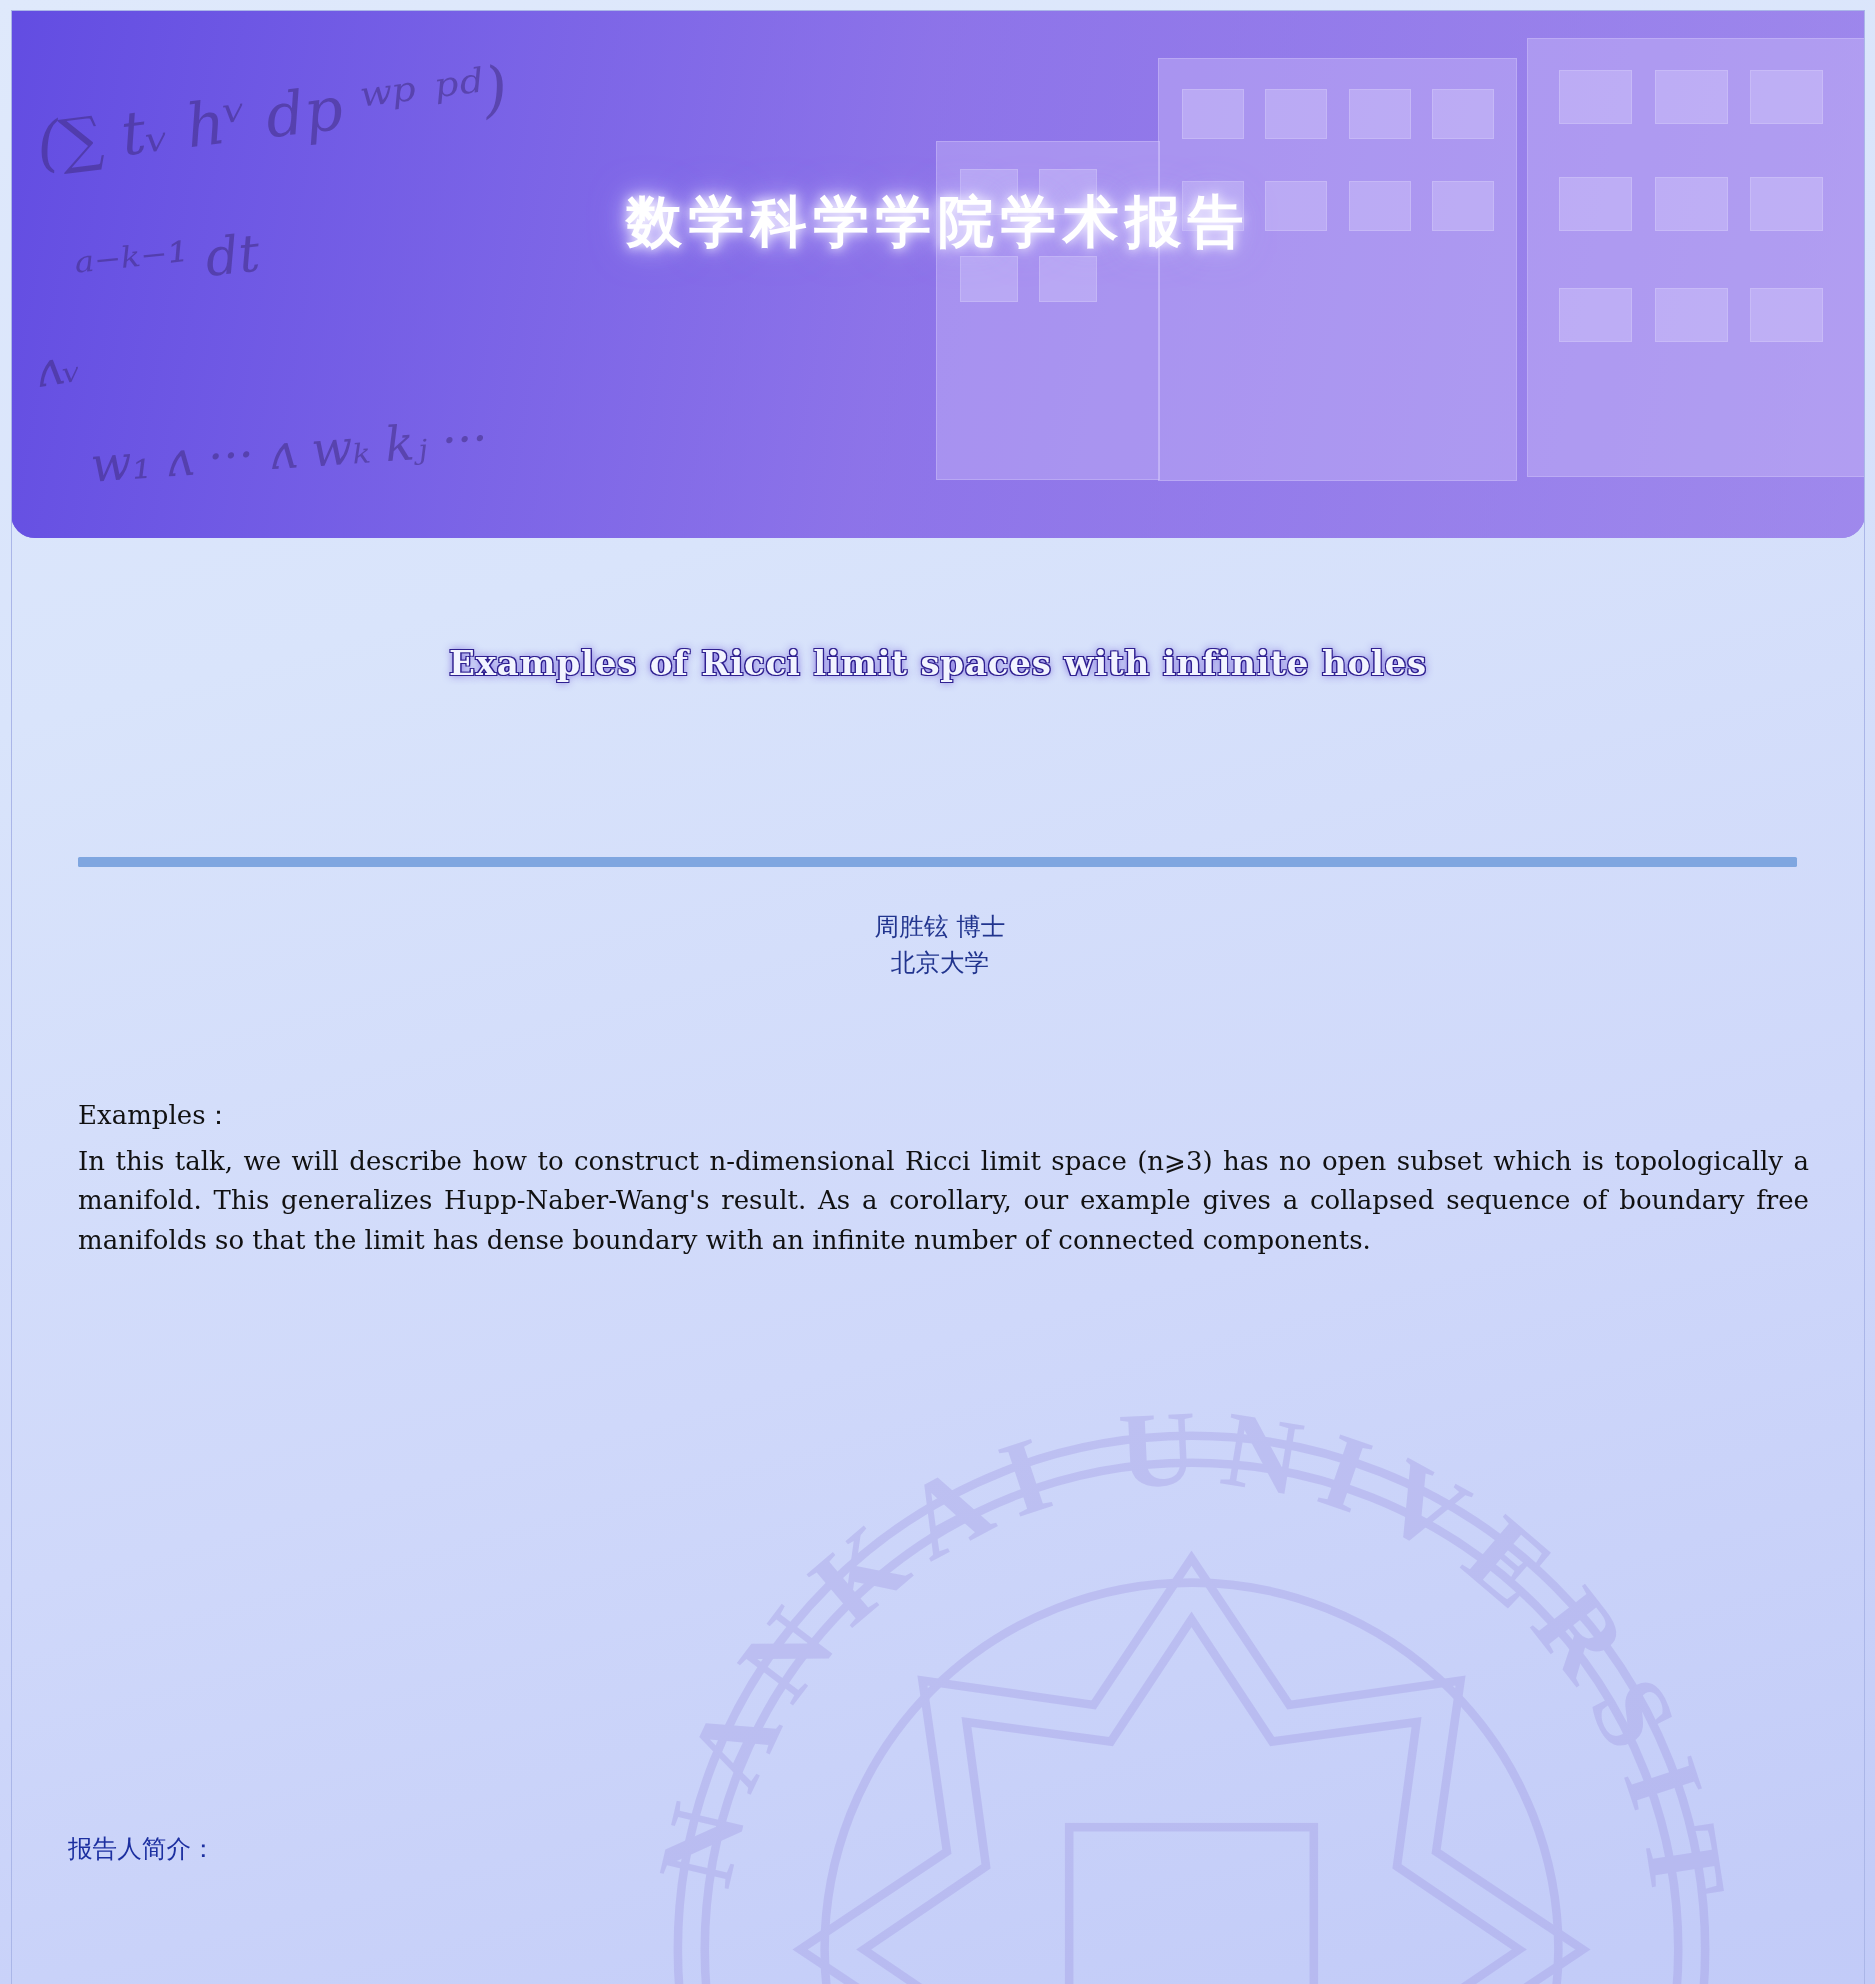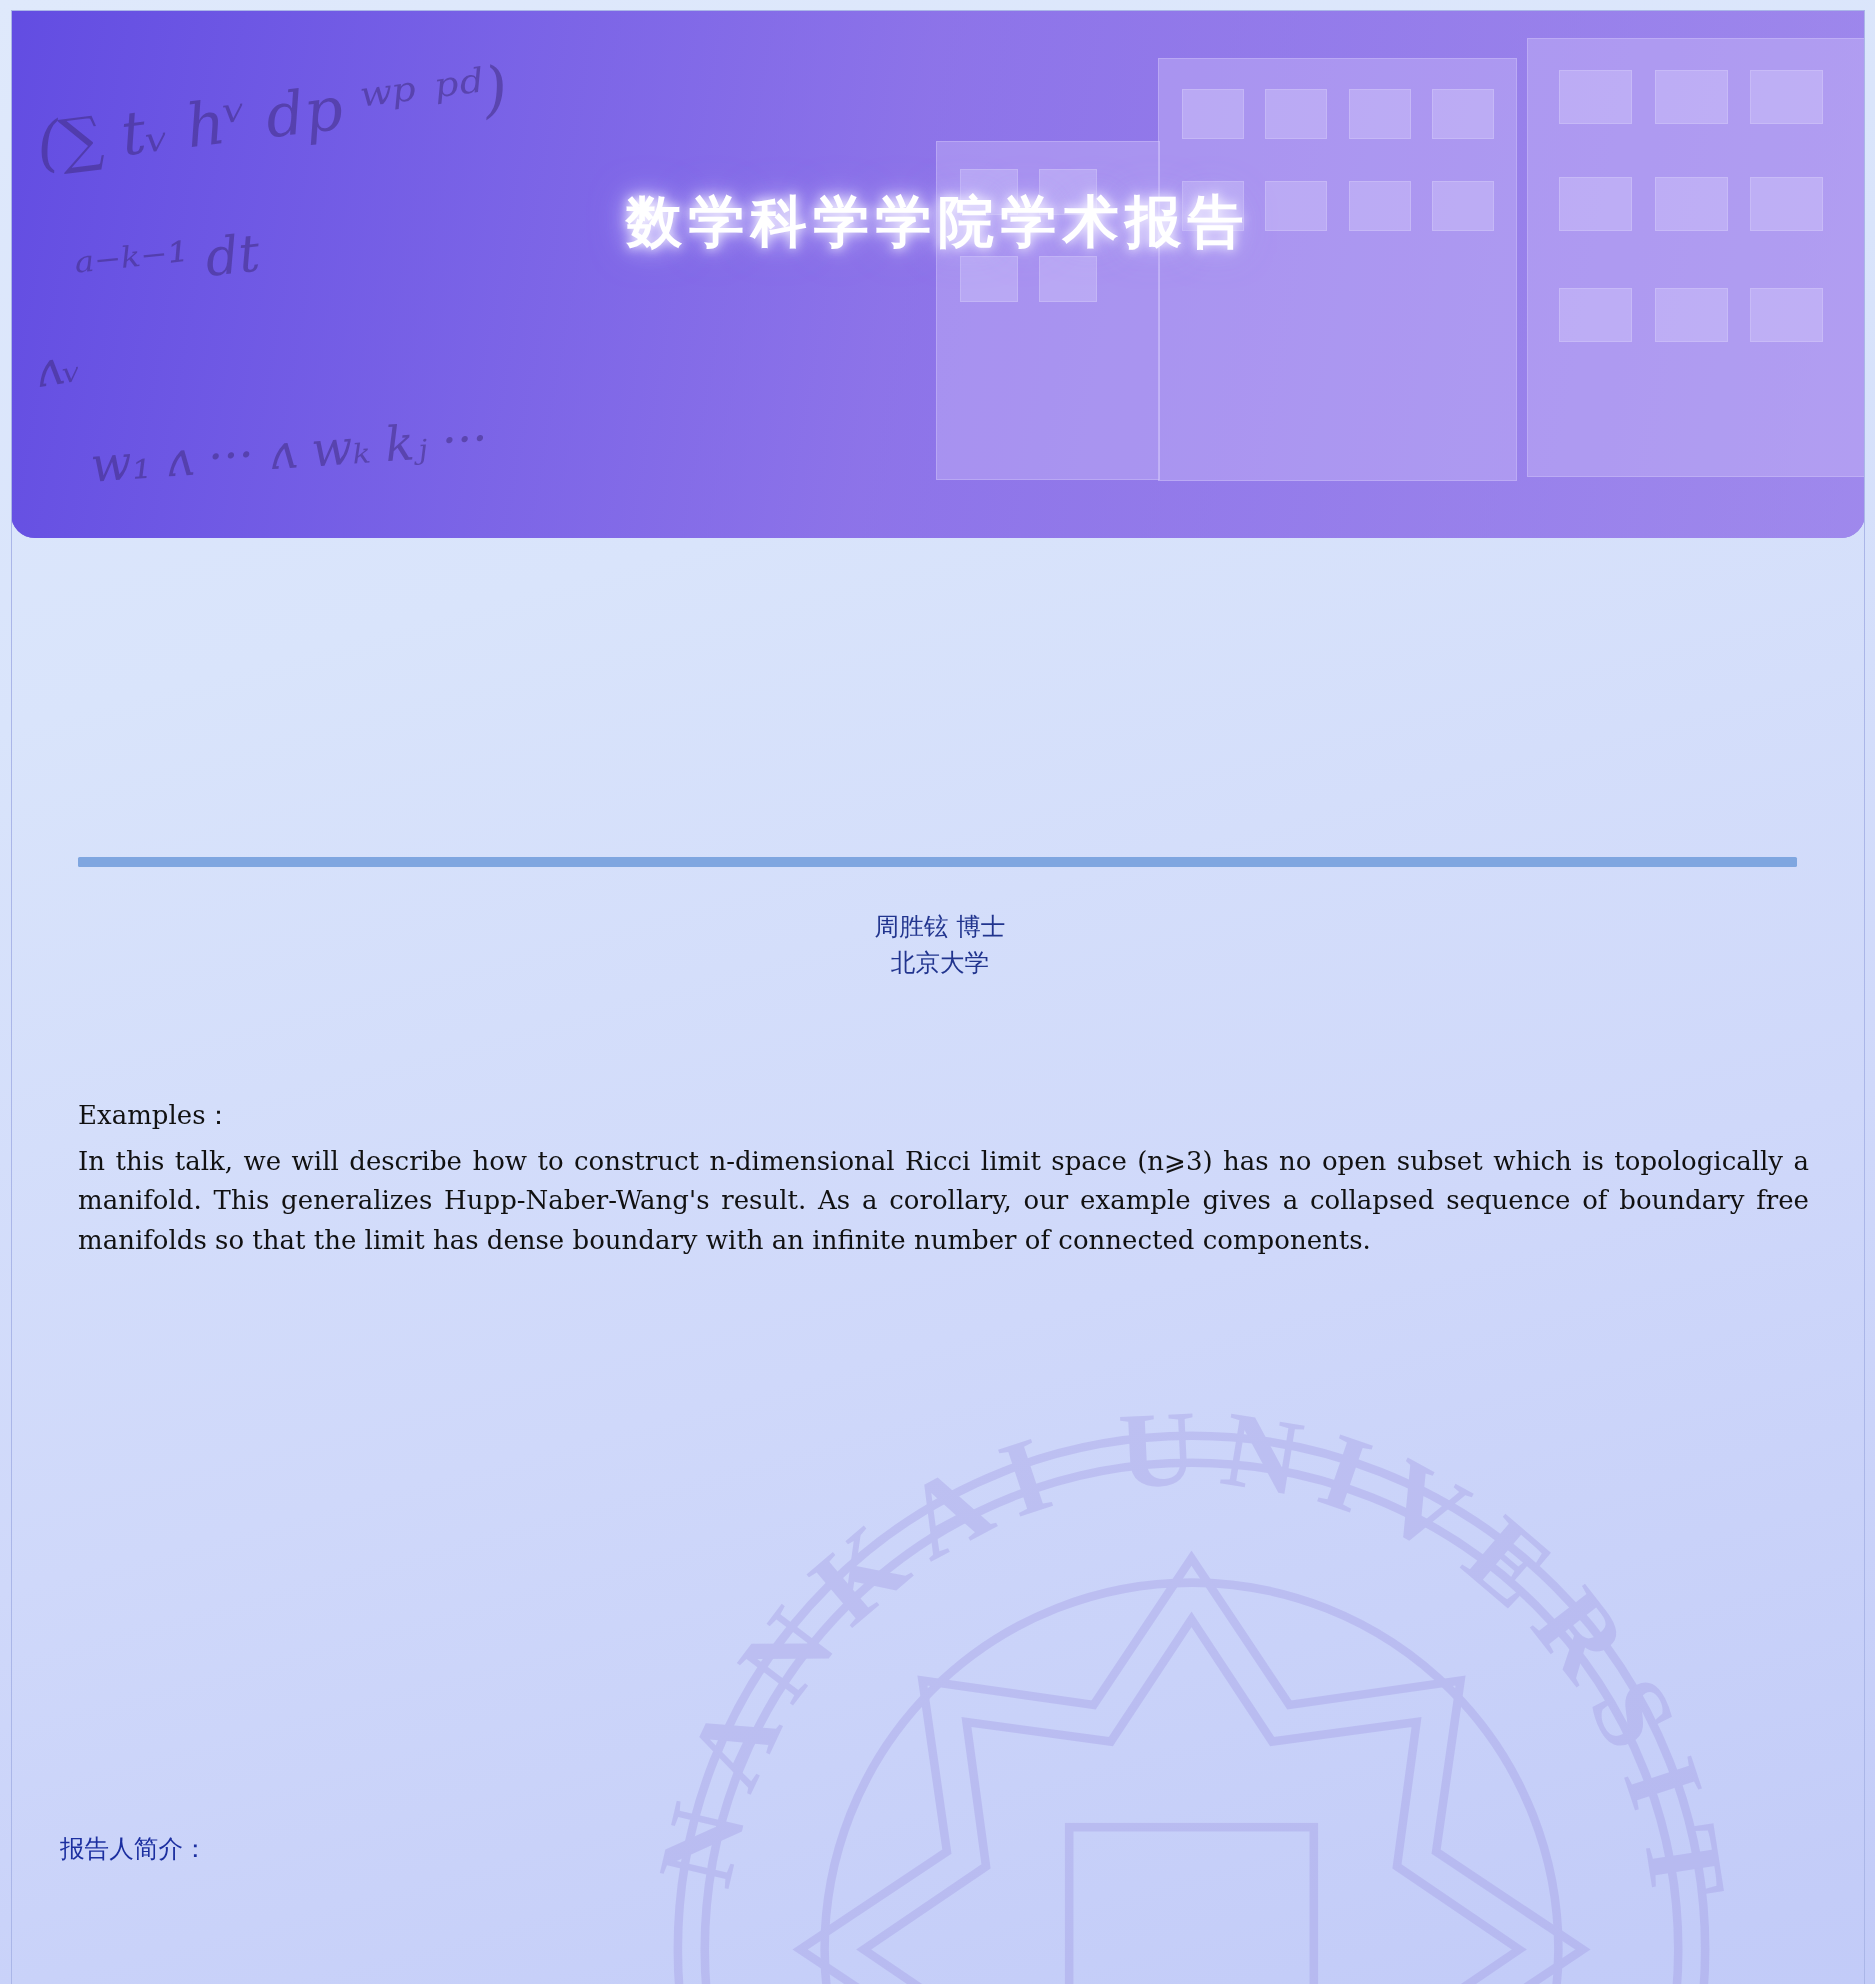--- a/index.html
+++ b/index.html
@@ -146,21 +146,21 @@
     font-family: "DejaVu Serif", serif;
     font-size: 26px;
     line-height: 1.52;
     text-align: justify;
   }
   .abstract .lead { display:block; margin-bottom: 6.4px; }
 
   
   .bio {
     position: absolute;
-    left: 60px;
+    left: 68px;
     top: 1830px;
     width: 1739px;
     color: #1c2fa0;
     font-family: "DejaVu Sans", sans-serif;
     font-size: 24.6px;
     line-height: 1.55;
     text-align: justify;
   }
   .bio .bio-head { display:block; }
   .bio .bio-body { display:block; text-indent: 49px; }
@@ -227,20 +227,21 @@
     <g fill="#9a8fe0" font-family="Liberation Serif, serif" font-weight="bold">
       <text font-size="88" letter-spacing="16">
         <textPath href="#arcTop" startOffset="4%">NANKAI UNIVERSITY</textPath>
       </text>
       <text font-size="120" letter-spacing="22" text-anchor="middle" x="500" y="895">1919</text>
       <text font-size="150" text-anchor="middle" x="450" y="530" writing-mode="tb">南</text>
       <text font-size="150" text-anchor="middle" x="560" y="530" writing-mode="tb">开</text>
     </g>
   </svg>
 
+  <div class="talk-title">Examples of Ricci limit spaces with infinite holes</div>
 
   <div class="rule"></div>
 
   <div class="speaker">
     <span>周胜铉  博士</span>
     <span class="line2">北京大学</span>
   </div>
 
   <div class="abstract">
     <span class="lead">Examples：</span>

